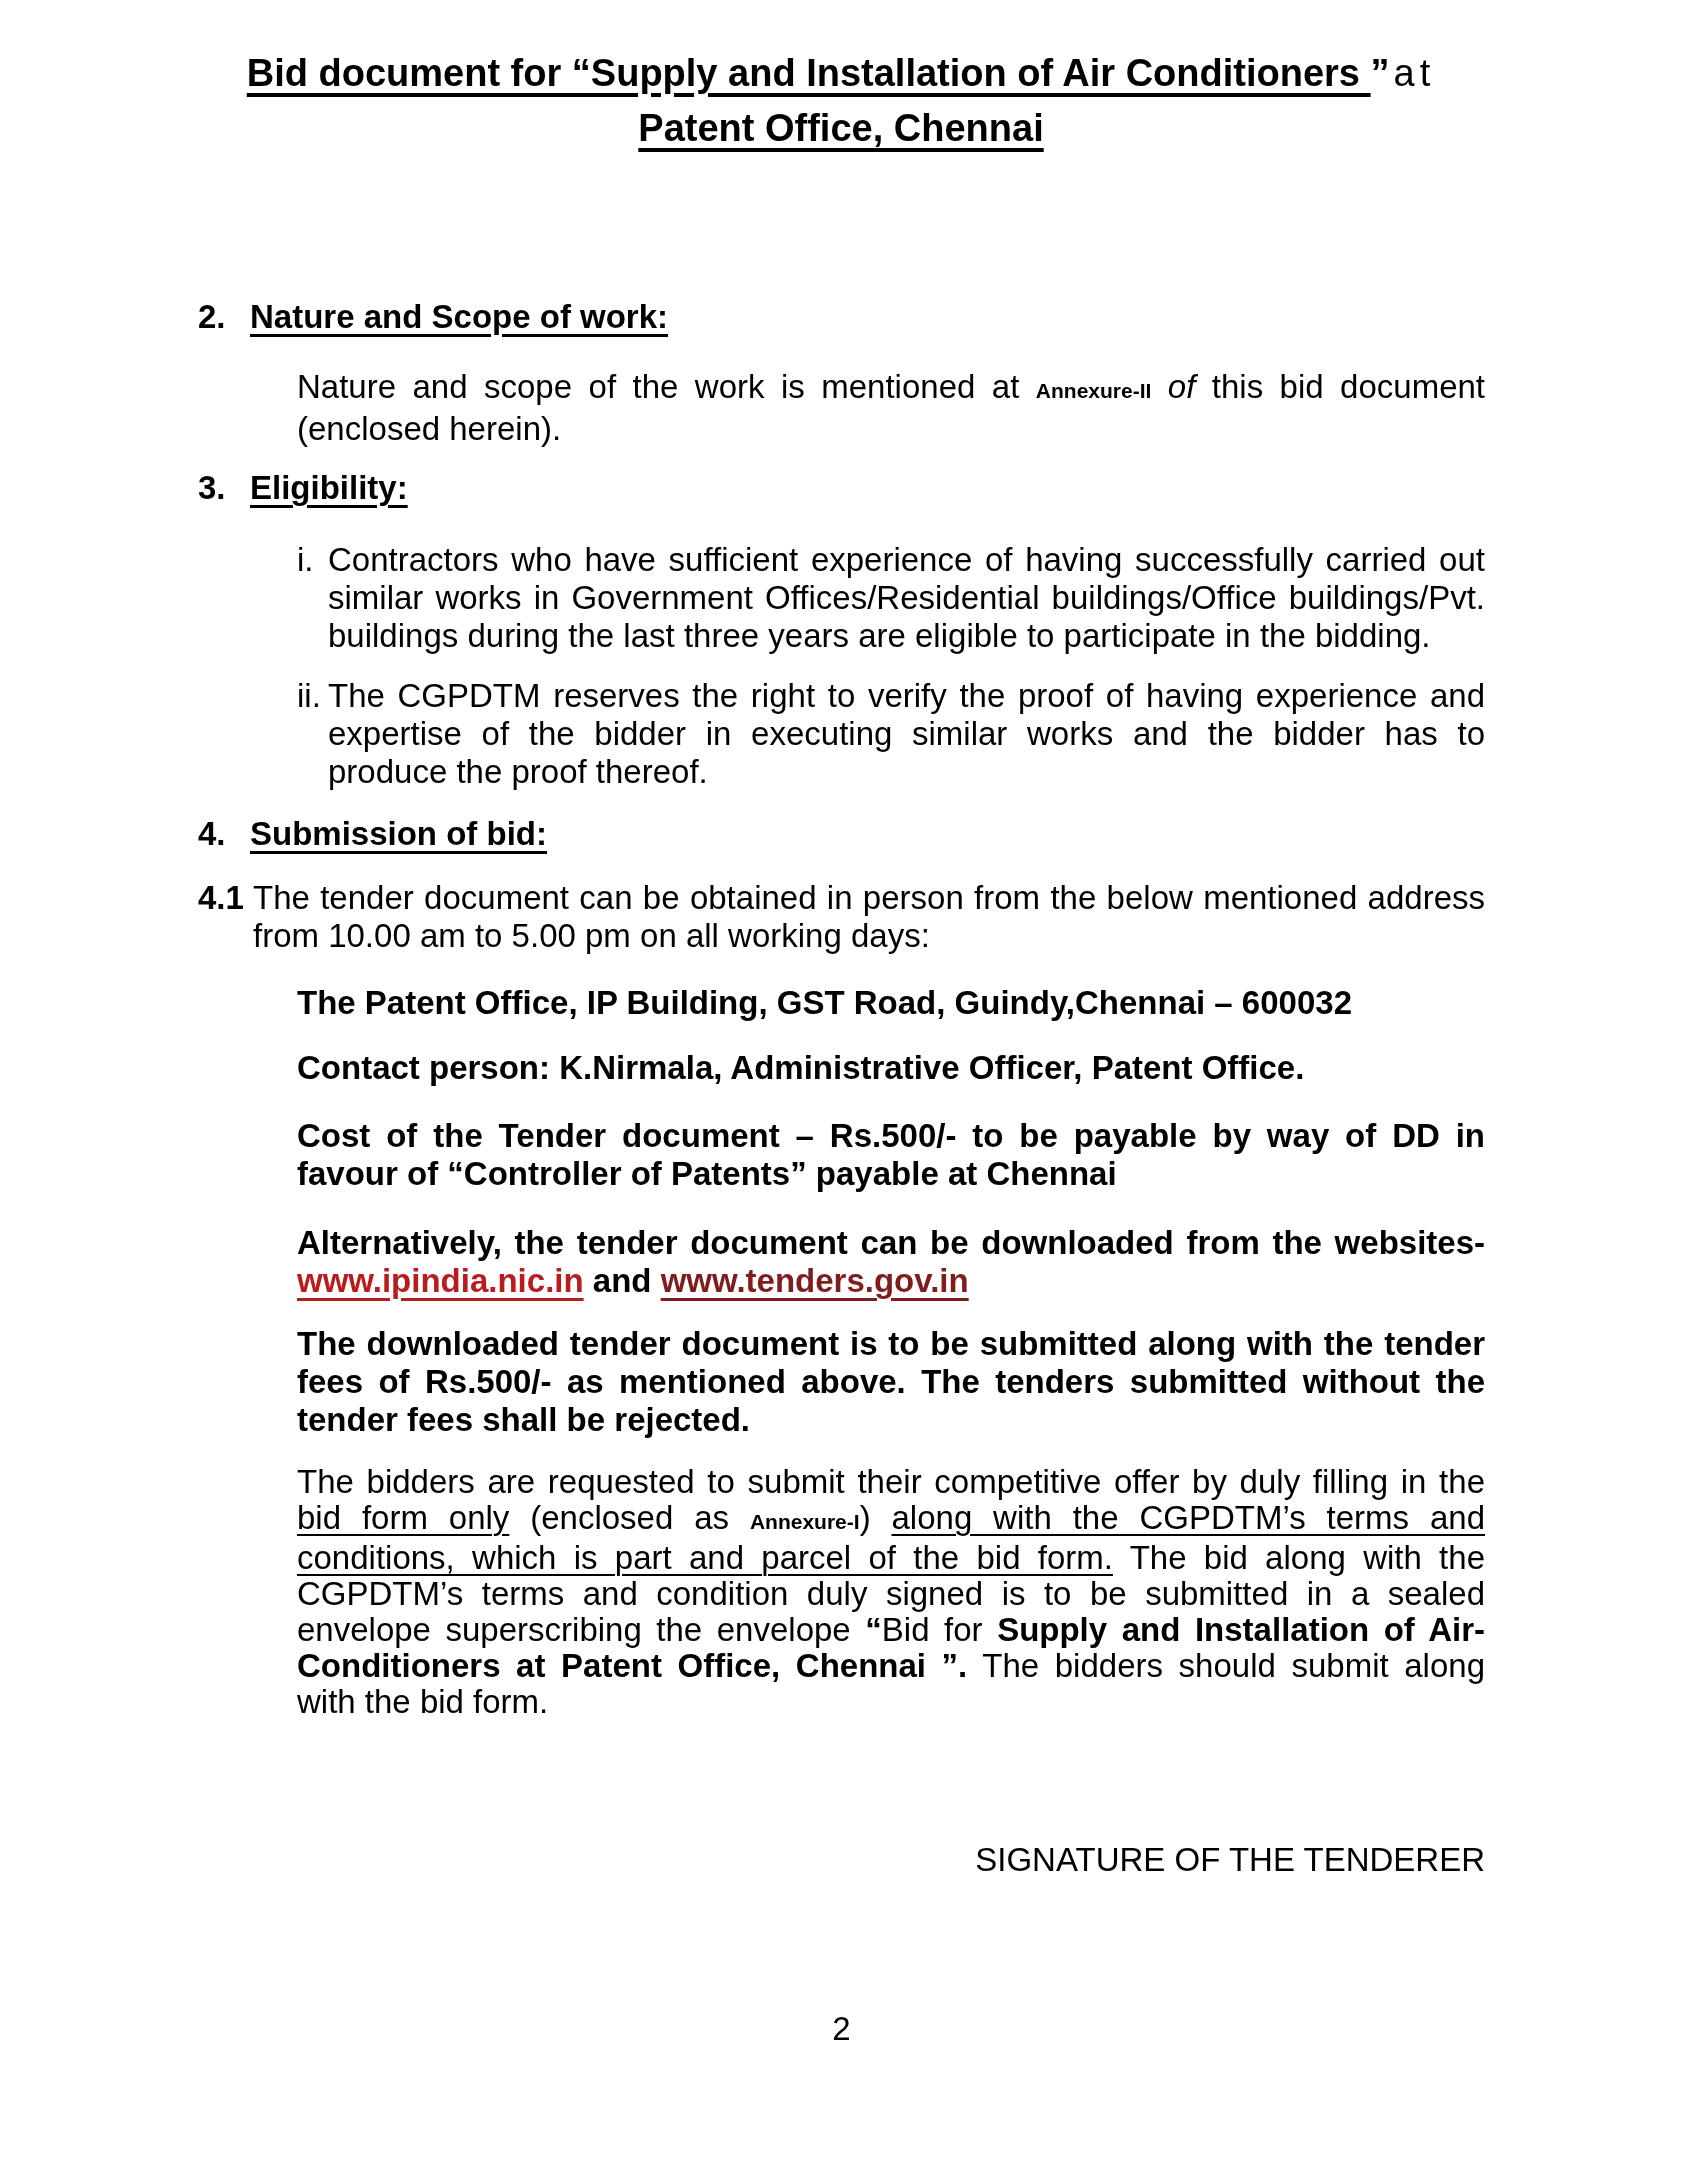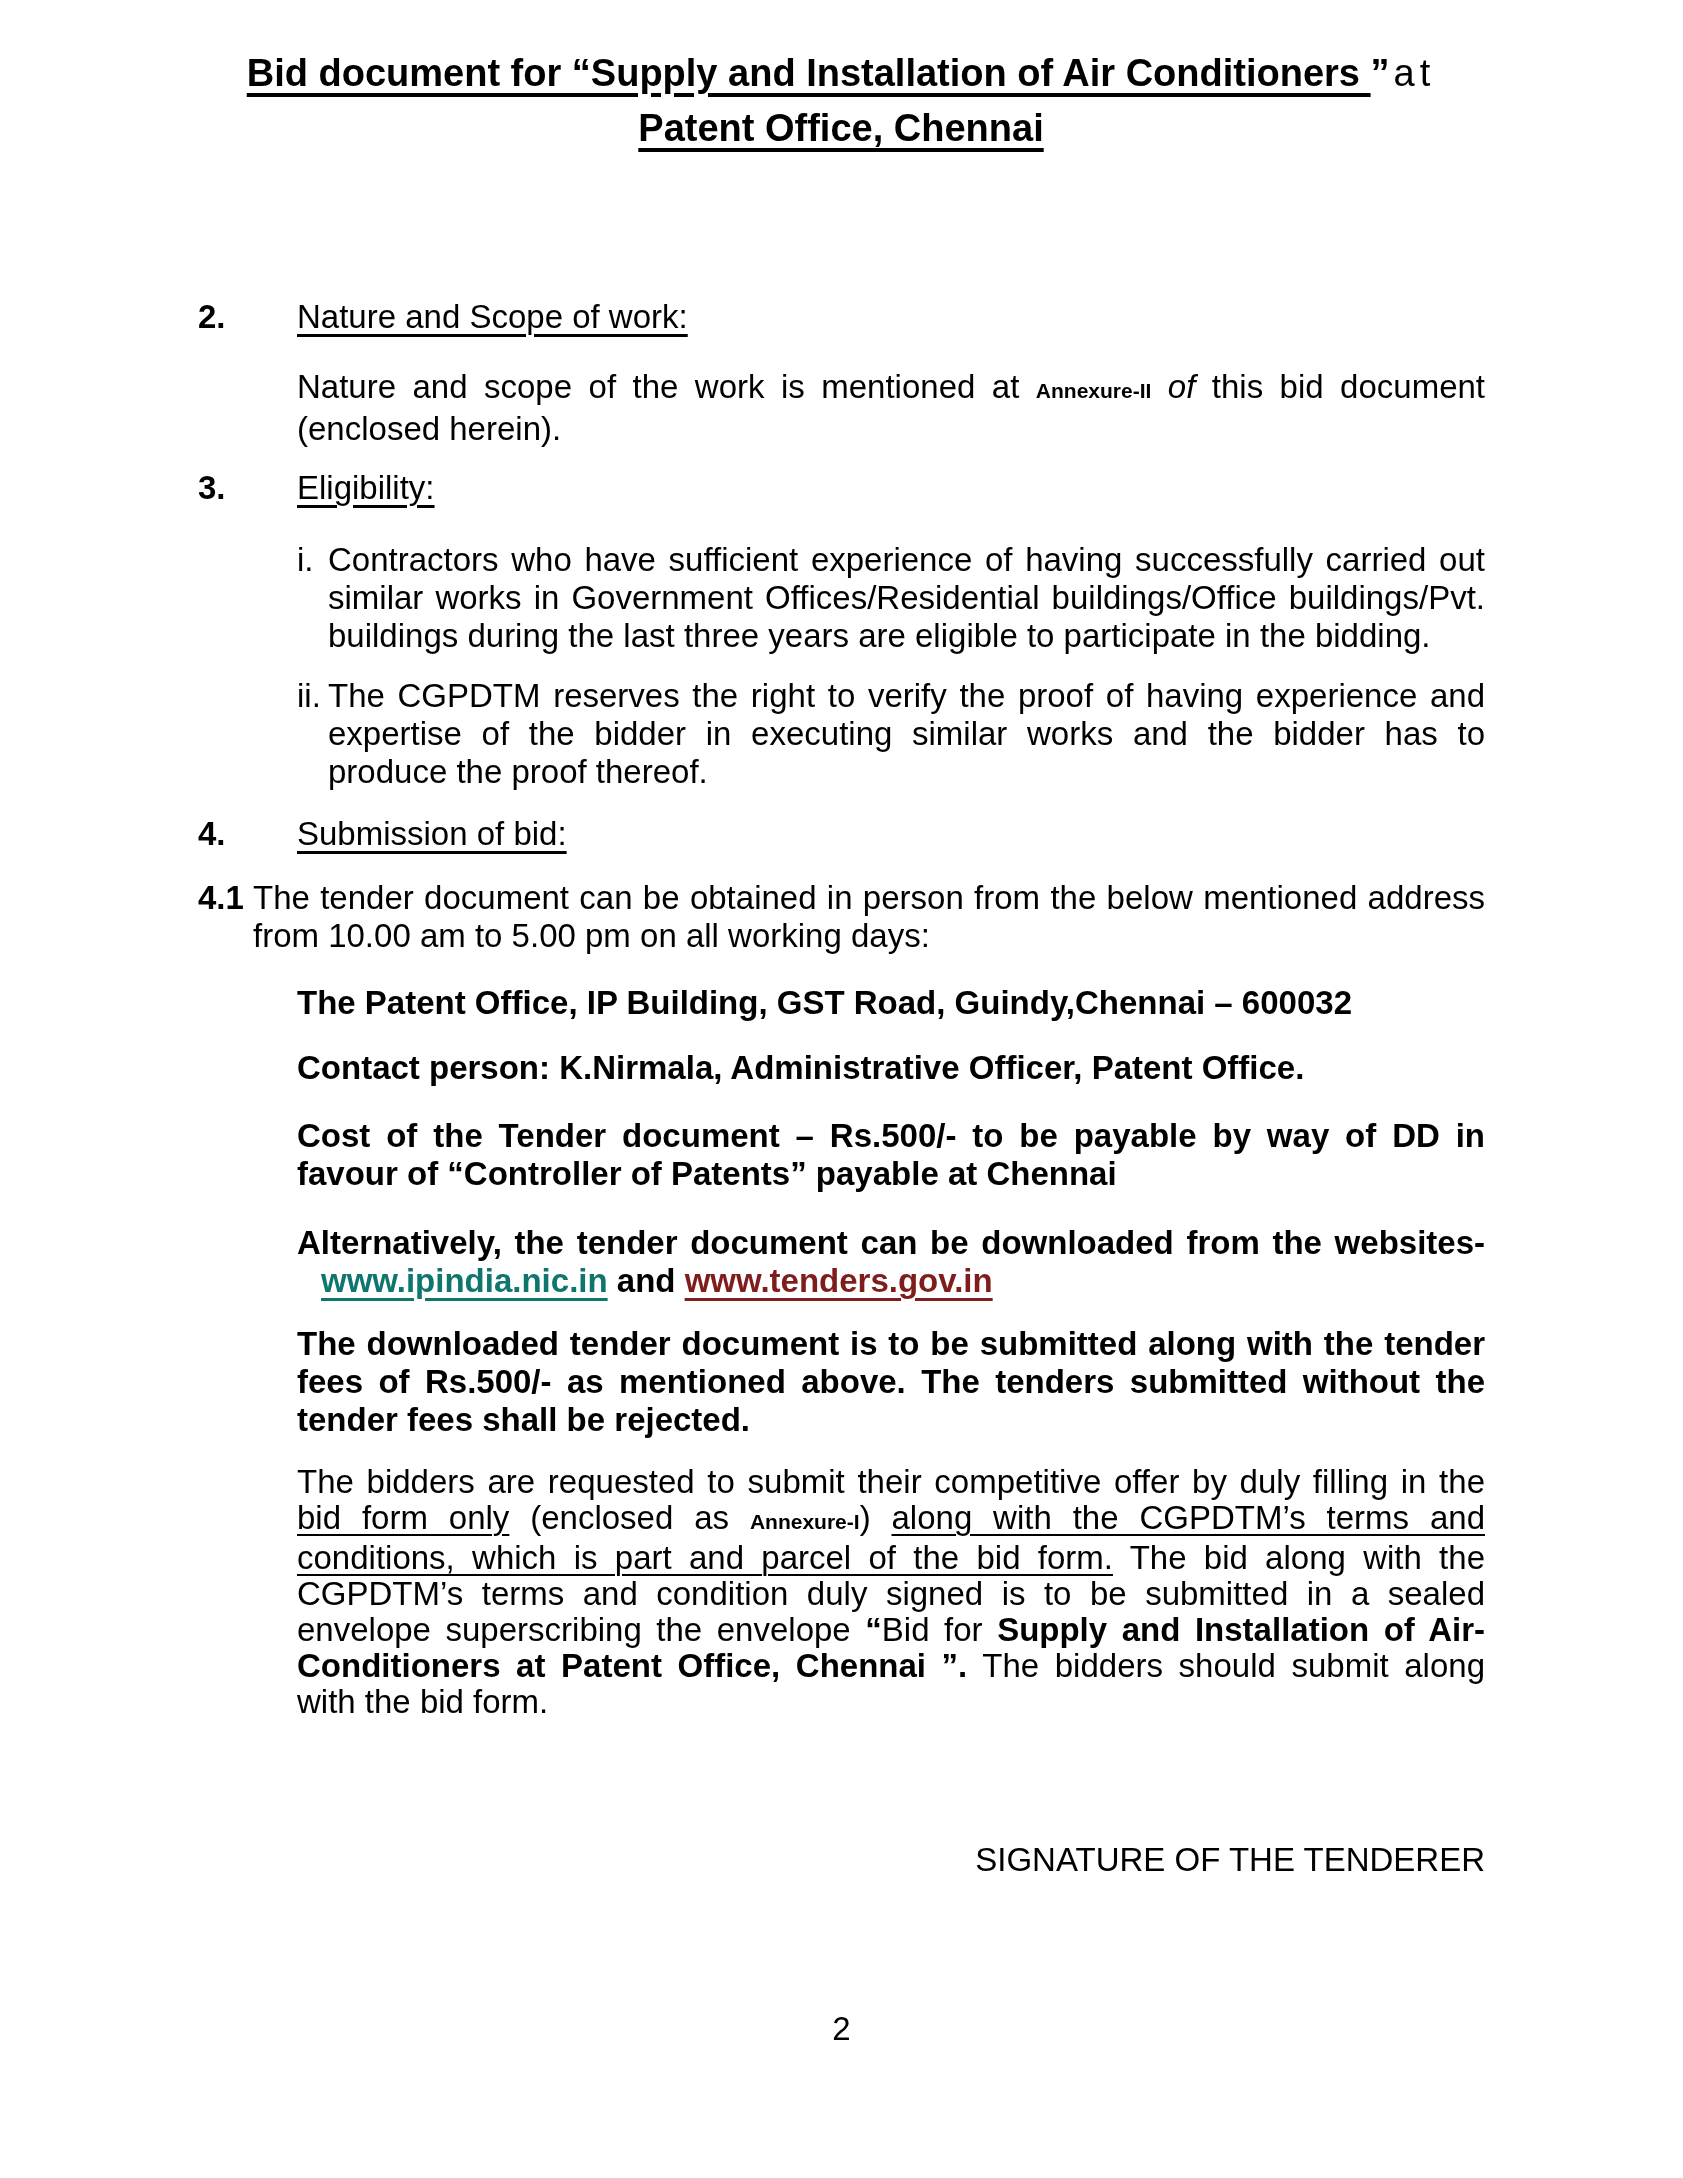--- a/index.html
+++ b/index.html
@@ -15,21 +15,21 @@
   .abs{position:absolute;}
   
   .title-line{left:168px;width:1346px;text-align:center;font-size:38px;font-weight:bold;line-height:46px;}
   .u-title{text-decoration:underline;text-decoration-thickness:4px;text-underline-offset:7px;}
   .title-at{font-weight:normal;letter-spacing:5px;margin-left:4px;}
   
   .intro{left:168px;width:1346px;text-align:center;line-height:38px;}
   
   .hrow{left:198px;width:1287px;line-height:40px;}
   .hnum{position:absolute;left:0;top:0;font-weight:bold;}
-  .htext{display:block;margin-left:99px;font-weight:normal;text-decoration:underline;text-decoration-thickness:3px;text-underline-offset:6px;}
+  .htext{display:block;margin-left:52px;font-weight:bold;text-decoration:underline;text-decoration-thickness:3px;text-underline-offset:6px;}
   
   .bodypara{left:297px;width:1188px;text-align:justify;line-height:38px;}
   .boldpara{left:297px;width:1188px;text-align:justify;line-height:38px;font-weight:bold;}
   .plainbold{left:297px;width:1188px;line-height:38px;font-weight:bold;}
   
   .numpara{left:198px;width:1287px;line-height:38px;}
   .numpara .pnum{position:absolute;left:0;top:0;font-weight:bold;}
   .numpara .ptext{display:block;margin-left:55px;text-align:justify;}
   
   .item{left:297px;width:1188px;line-height:38px;}
@@ -91,21 +91,21 @@
     <span class="ptext">The tender document can be obtained in person from the below mentioned address from 10.00 am to 5.00 pm on all working days:</span>
   </div>
 
   <div class="abs plainbold" style="top:984px;">The Patent Office, IP Building, GST Road, Guindy,Chennai – 600032</div>
 
   <div class="abs plainbold" style="top:1049px;">Contact person: K.Nirmala, Administrative Officer, Patent Office.</div>
 
   <div class="abs boldpara" style="top:1117px;">Cost of the Tender document – Rs.500/- to be payable by way of DD in favour of “Controller of Patents” payable at Chennai</div>
 
   <div class="abs boldpara" style="top:1224px;">
-    <span>Alternatively, the tender document can be downloaded from the websites- </span><a class="doc-link" style="color:#0f766e;margin-left:24px;">www.ipindia.nic.in</a><span> and </span><a class="doc-link" style="color:#7f1d1d;">www.tenders.gov.in</a>
+    <span>Alternatively, the tender document can be downloaded from the websites- </span><a class="doc-link" style="color:#b91c1c;">www.ipindia.nic.in</a><span> and </span><a class="doc-link" style="color:#7f1d1d;">www.tenders.gov.in</a>
   </div>
 
   <div class="abs boldpara" style="top:1325px;">The downloaded tender document is to be submitted along with the tender fees of Rs.500/- as mentioned above.  The tenders submitted without the tender fees shall be rejected.</div>
 
   <div class="abs bodypara" style="top:1464px;line-height:36px;">
     <span>The bidders are requested to submit their competitive offer by duly filling in the </span><span class="u">bid form only</span><span> (enclosed as </span><span class="annex">Annexure-I</span><span>) </span><span class="u">along with the CGPDTM’s terms and conditions, which is part and parcel of the bid form.</span><span> The bid along with the CGPDTM’s terms and condition duly signed is to be submitted in a sealed envelope superscribing the envelope </span><span class="b">“</span><span>Bid for </span><span class="b">Supply and Installation of Air-Conditioners at Patent Office, Chennai ”.</span><span> The bidders should submit along with the bid form.</span>
   </div>
 
   <div class="abs signature" style="top:1841px;">SIGNATURE OF THE TENDERER</div>
 

